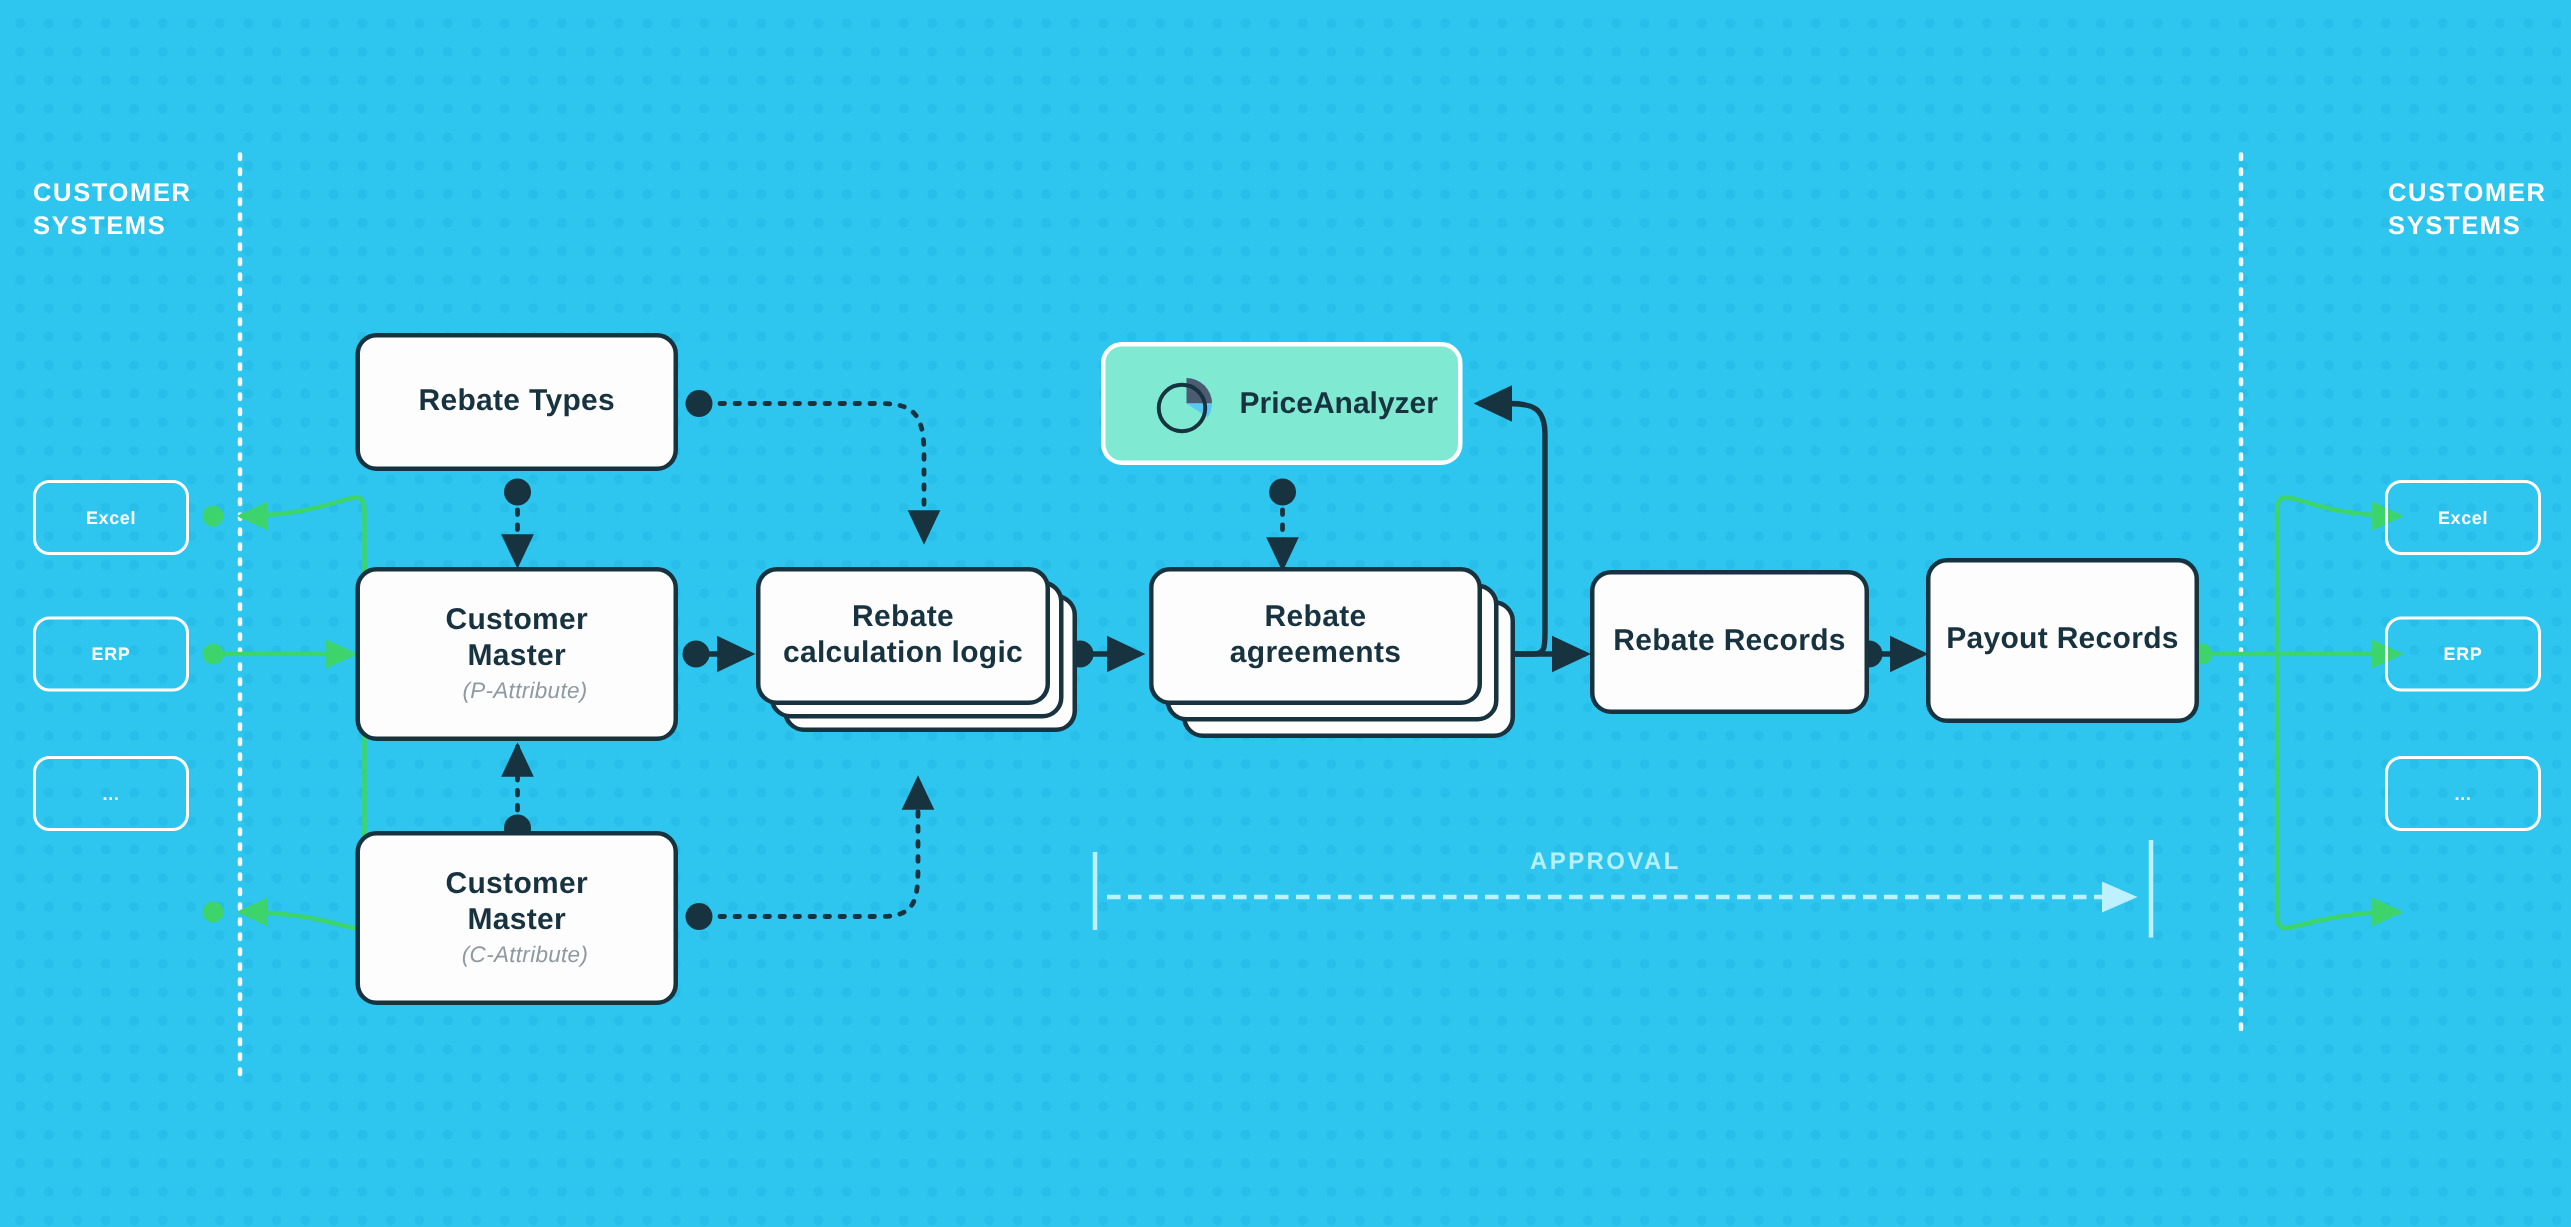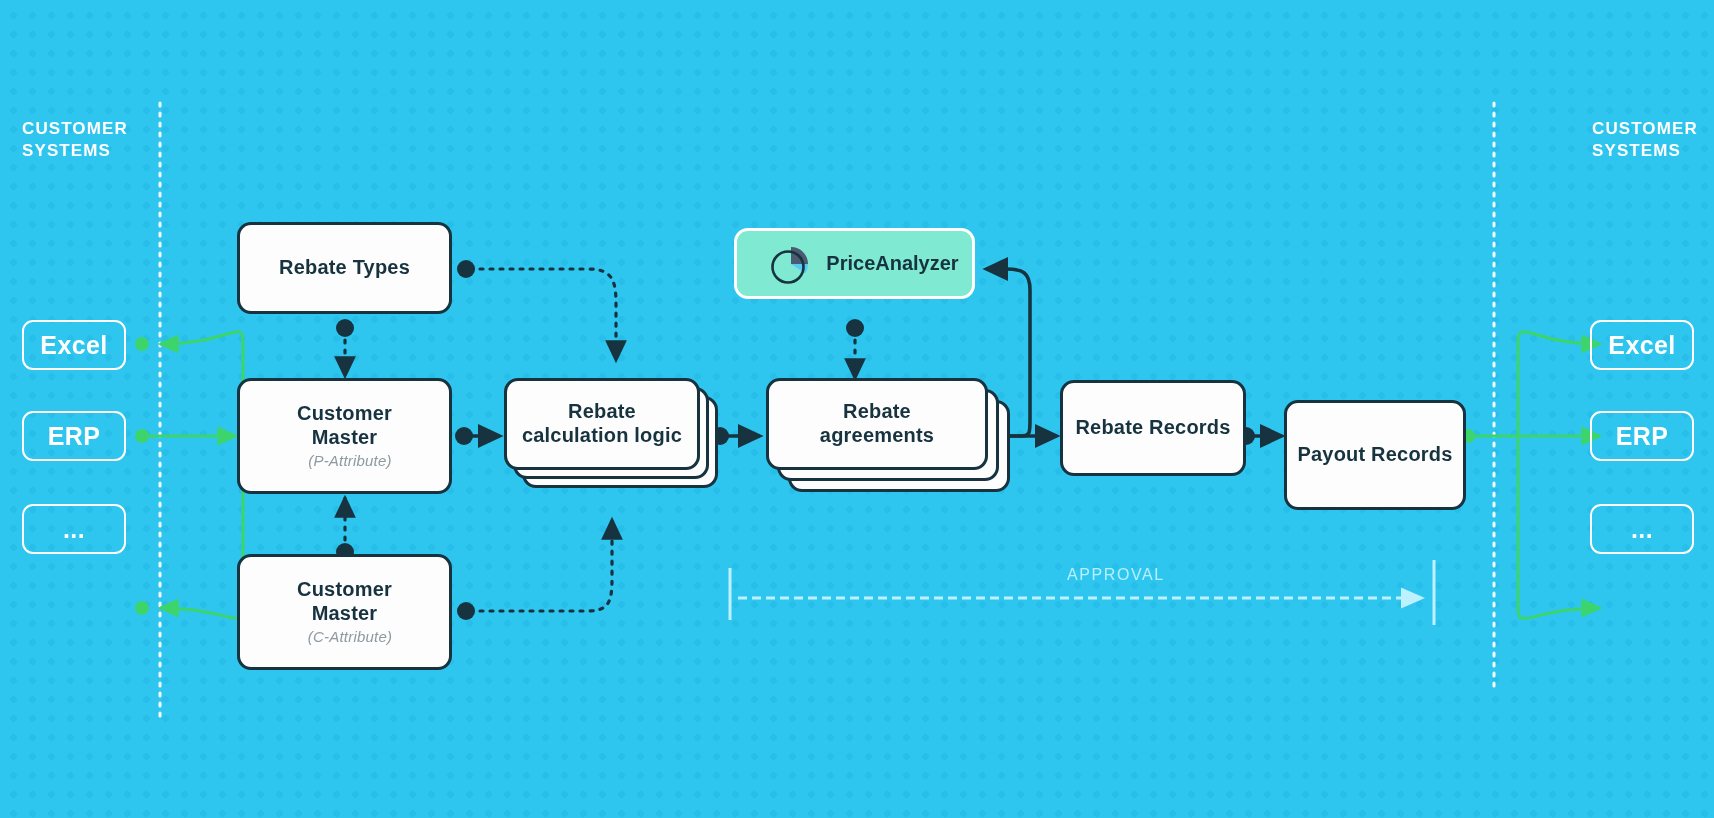--- a/index.html
+++ b/index.html
@@ -33,37 +33,37 @@
   
   .stack{position:absolute;z-index:4;}
   .stack .layer{
     position:absolute;background:#fdfdfd;border:3px solid #17333f;border-radius:14px;
     box-sizing:border-box;
   }
 
   
   .pill{
     background:transparent;border:2.5px solid #ffffff;border-radius:11px;
-    color:#ffffff;font-size:25px;font-weight:bold;letter-spacing:.4px;z-index:6;
+    color:#ffffff;font-size:12px;font-weight:bold;letter-spacing:.4px;z-index:6;
   }
 
   
   .mint{
     background:#7fe9d2;border:3px solid #ffffff;border-radius:14px;
     color:#17333f;font-size:20px;font-weight:bold;
     flex-direction:row;gap:14px;z-index:6;
   }
 
   .colhead{
     position:absolute;color:#ffffff;font-size:17px;font-weight:bold;
     letter-spacing:1.1px;line-height:1.32;z-index:6;
   }
   .approval-label{
-    position:absolute;color:#b6f0ff;font-size:16px;font-weight:normal;
-    letter-spacing:1.6px;z-index:6;margin-left:47px;
+    position:absolute;color:#b6f0ff;font-size:16px;font-weight:bold;
+    letter-spacing:1.6px;z-index:6;
   }
 </style>
 </head>
 <body>
 
 <div id="stage">
 
   <svg id="svgroot" viewBox="0 0 1714 818">
     <defs>
       <marker id="arrDark" markerWidth="8" markerHeight="8" refX="6.2" refY="4" orient="auto">
@@ -211,34 +211,34 @@
 
   <div class="stack" style="left:766px;top:378px;width:250px;height:116px;">
     <div class="layer" style="left:22px;top:22px;width:222px;height:92px;"></div>
     <div class="layer" style="left:11px;top:11px;width:222px;height:92px;"></div>
   </div>
   <div class="node card" style="left:766px;top:378px;width:222px;height:92px;">
     <span class="t1">Rebate</span>
     <span class="t1">agreements</span>
   </div>
 
-  <div class="node mint" style="left:734px;top:228px;width:241px;height:71px;padding-left:20px;">
+  <div class="node mint" style="left:734px;top:228px;width:241px;height:82px;padding-left:20px;">
     <span style="display:flex;">
       <svg width="42" height="42" viewBox="0 0 42 42">
         <path d="M21,21 L21,4 A17,17 0 0,1 38,21 Z" fill="#4a5b72"></path>
         <path d="M21,21 L38,21 A17,17 0 0,1 35.3,30.2 Z" fill="#5ac8f5"></path>
         <circle cx="18" cy="24" r="15.5" fill="none" stroke="#17333f" stroke-width="2.6"></circle>
       </svg>
     </span>
     <span>PriceAnalyzer</span>
   </div>
 
   <div class="node card" style="left:1060px;top:380px;width:186px;height:96px;">
     <span class="t1">Rebate Records</span>
   </div>
 
-  <div class="node card" style="left:1284px;top:400px;width:182px;height:110px;">
+  <div class="node card" style="left:1284px;top:372px;width:182px;height:110px;">
     <span class="t1">Payout Records</span>
   </div>
 
   <div class="approval-label" style="left:1020px;top:566px;">APPROVAL</div>
 
 </div>
 
 </body></html>

